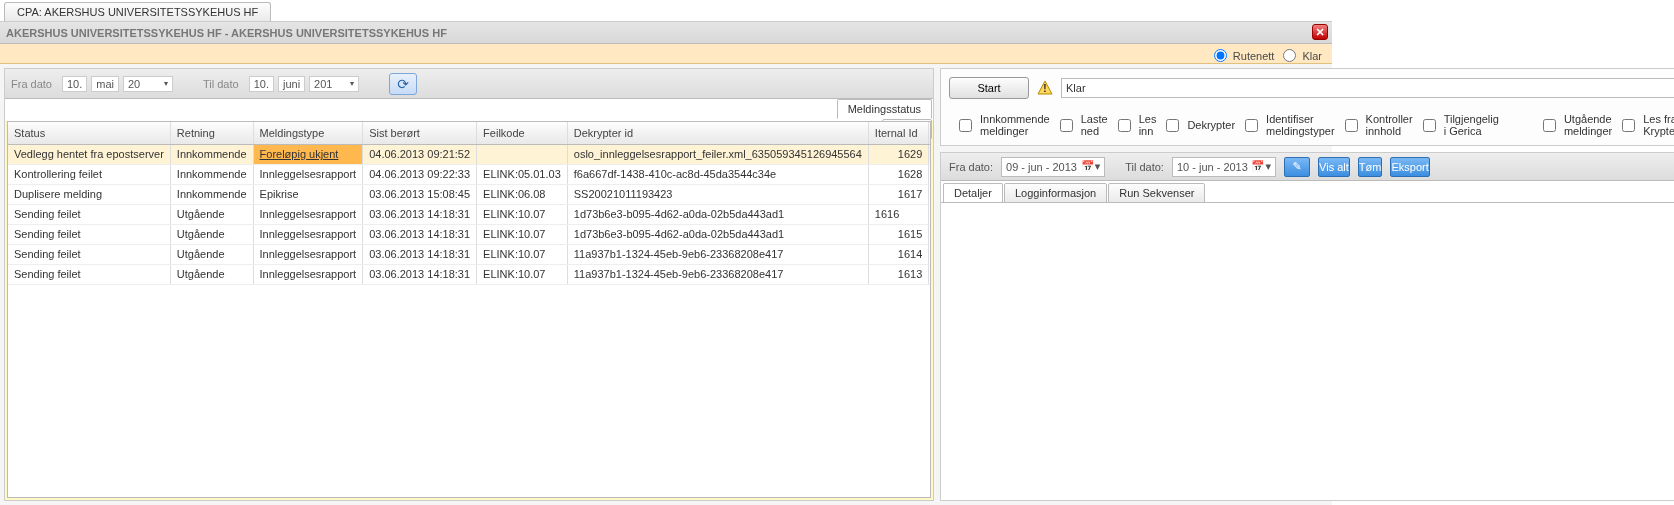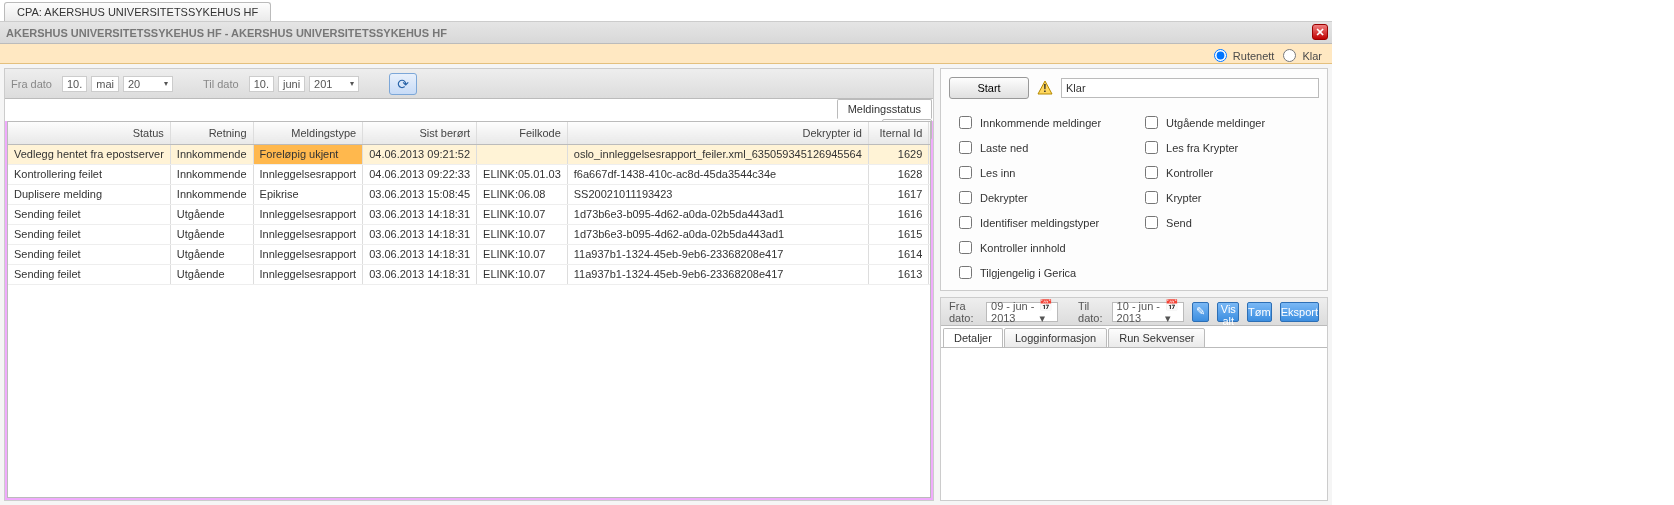--- a/index.html
+++ b/index.html
@@ -79,21 +79,21 @@
     display: flex;
     height: calc(100% - 64px);
     padding: 4px;
     gap: 6px;
   }
   .left-pane {
     width: 930px;
     display: flex;
     flex-direction: column;
     border: 1px solid #ccc;
-    background: #f0abfc;
+    background: #fef9c3;
   }
   .toolbar {
     height: 30px;
     background: linear-gradient(#eeeeee,#dcdcdc);
     border-bottom: 1px solid #bbb;
     display:flex;
     align-items:center;
     padding: 0 6px;
     gap: 10px;
     color:#555;
@@ -150,26 +150,26 @@
     padding: 3px 6px;
     text-align:left;
     white-space:nowrap;
     font-size:11px;
     height:20px;
   }
   table.grid th {
     background: linear-gradient(#fdfdfd,#e8e8e8);
     border-bottom:1px solid #bbb;
     color:#444;
-    text-align:right;
+    text-align:left;
     font-weight:normal;
     height:22px;
   }
   table.grid tr.sel td { background:#fff3d6; }
-  .cell-highlight { background:#ffb84d !important; }
+  .cell-highlight { background:#ffb84d !important;text-decoration:underline; }
   .right-pane {
     flex:1;
     display:flex;
     flex-direction:column;
     gap:6px;
   }
   .right-top {
     border:1px solid #ccc;
     background:#fdfdfd;
     padding:8px;
@@ -181,21 +181,21 @@
     border:1px solid #999;
     border-radius:3px;
     cursor:pointer;
     font-size:11px;
   }
   .warn-icon { width:16px; height:16px; display:inline-flex; align-items:center; justify-content:center; }
   .status-field {
     flex:1; border:1px solid #bbb; background:#fff; height:20px; padding:0 4px; display:flex; align-items:center;
   }
   .check-cols { display:flex; gap:40px; padding:4px 6px 0 6px;}
-  .check-col { display:flex; flex-direction:column; gap:6px; }
+  .check-col { display:flex; flex-direction:row; gap:6px; }
   .check-col label { display:flex; align-items:center; gap:5px; color:#333; }
   .check-col input[type=checkbox] { width:13px; height:13px; }
   .right-bottom {
     border:1px solid #ccc;
     background:#fdfdfd;
     flex:1;
     display:flex;
     flex-direction:column;
   }
   .rb-toolbar {
@@ -347,21 +347,21 @@
                 <td style="text-align: right;">1617</td>
                 <td style="text-align: right;">-1</td>
               </tr>
               <tr>
                 <td>Sending feilet</td>
                 <td>Utgående</td>
                 <td>Innleggelsesrapport</td>
                 <td>03.06.2013 14:18:31</td>
                 <td>ELINK:10.07</td>
                 <td>1d73b6e3-b095-4d62-a0da-02b5da443ad1</td>
-                <td style="text-align: right;">1616</td>
+                <td style="text-align: left;">1616</td>
                 <td style="text-align: right;">-1</td>
               </tr>
               <tr>
                 <td>Sending feilet</td>
                 <td>Utgående</td>
                 <td>Innleggelsesrapport</td>
                 <td>03.06.2013 14:18:31</td>
                 <td>ELINK:10.07</td>
                 <td>1d73b6e3-b095-4d62-a0da-02b5da443ad1</td>
                 <td style="text-align: right;">1615</td>

